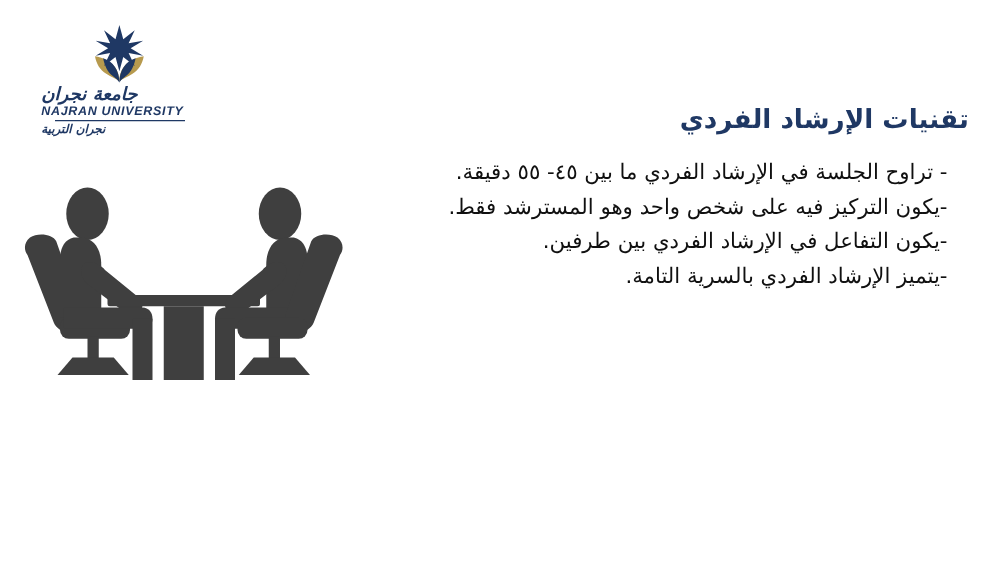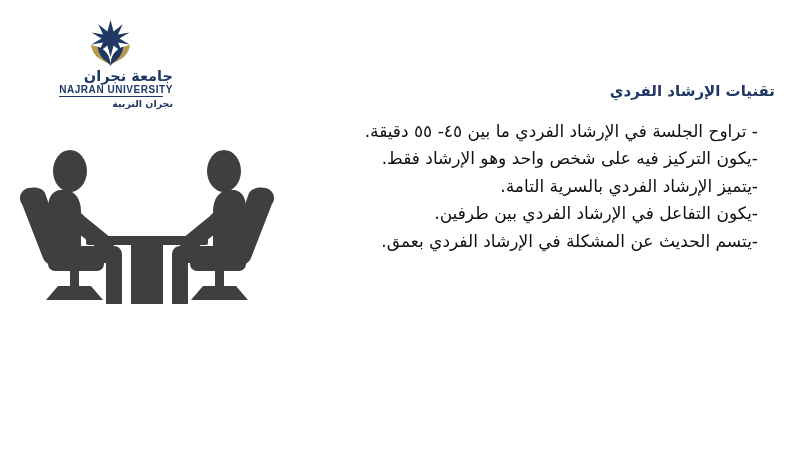--- a/index.html
+++ b/index.html
@@ -18,26 +18,27 @@
 
   #slide {
     position: absolute;
     inset: 0;
     background: #ffffff;
   }
 
   
   .logo-block {
     position: absolute;
-    left: 48px;
+    left: 33px;
     top: 18px;
     width: 125px;
     height: 92px;
-    text-align: right;
+    text-align: left;
     line-height: 1;
+    font-style: italic;
   }
   .logo-mark {
     width: 125px;
     height: 50px;
     display: block;
   }
   .logo-ar-name {
     font-family: "DejaVu Sans", "Liberation Sans", sans-serif;
     font-size: 14.5px;
     font-weight: 700;
@@ -86,21 +87,21 @@
   .content {
     position: absolute;
     right: 22px;
     top: 82px;
     width: 520px;
     direction: rtl;
     text-align: right;
   }
   .title {
     font-family: "DejaVu Sans", "Liberation Sans", sans-serif;
-    font-size: 15px;
+    font-size: 21px;
     font-weight: 700;
     color: #1f3864;
     line-height: 1.25;
     margin: 0 0 6px 0;
     white-space: nowrap;
   }
   .bullets {
     list-style: none;
     margin: 17px;
     padding: 0;
@@ -200,20 +201,19 @@
       </g>
 
     </g>
   </svg>
 
   <div class="content">
     <h1 class="title">تقنيات الإرشاد الفردي</h1>
 
     <ul class="bullets">
       <li>- تراوح الجلسة في الإرشاد الفردي ما بين ٤٥- ٥٥ دقيقة.</li>
-      <li>-يكون التركيز فيه على شخص واحد وهو الإرشاد فقط.</li>
+      <li>-يكون التركيز فيه على شخص واحد وهو المسترشد فقط.</li>
+      <li>-يكون التفاعل في الإرشاد الفردي بين طرفين.</li>
       <li>-يتميز الإرشاد الفردي بالسرية التامة.</li>
-      <li>-يكون التفاعل في الإرشاد الفردي بين طرفين.</li>
-      <li>-يتسم الحديث عن المشكلة في الإرشاد الفردي بعمق.</li>
     </ul>
   </div>
 
 </div>
 
 </body></html>

